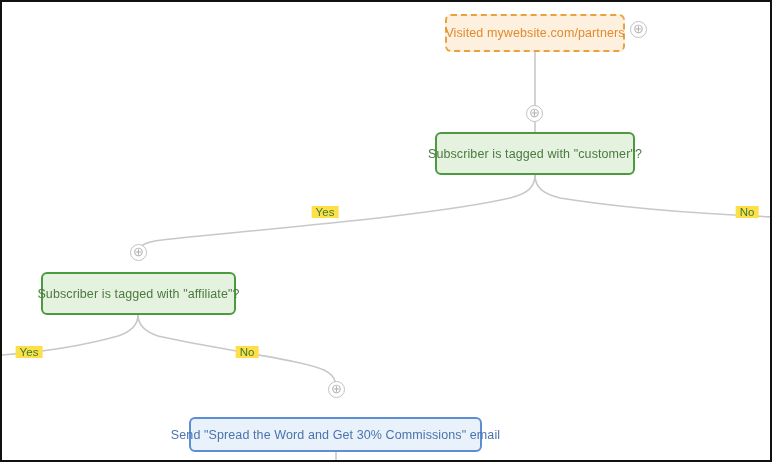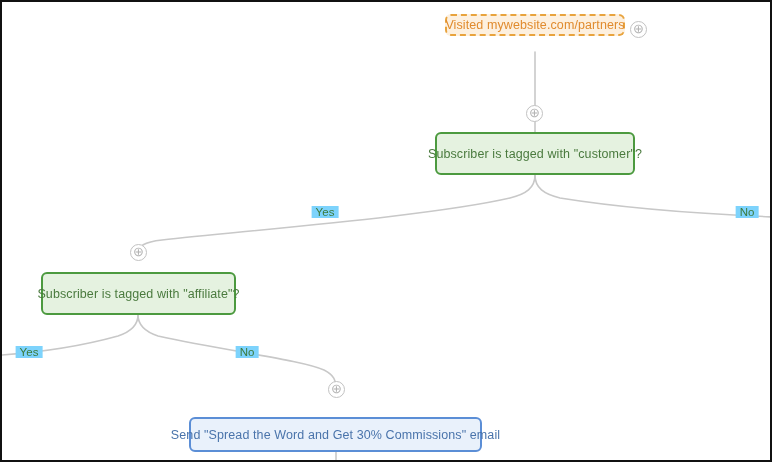--- a/index.html
+++ b/index.html
@@ -76,21 +76,21 @@
     user-select: none;
   }
   .plus-btn span {
     display: block;
     transform: translateY(-0.5px);
   }
   .edge-label {
     position: absolute;
     font-size: 11.5px;
     color: #3c7a3c;
-    background: #7dd3fc;
+    background: #fde047;
     padding: 0 4px;
     white-space: nowrap;
     transform: translate(-50%, -50%);
   }
 </style>
 </head>
 <body>
 
 <div id="screenshot">
   <div id="canvas">
@@ -111,21 +111,21 @@
                  C80,344 40,350 0,353"></path>
 
         <path d="M136,313 C136,324 144,330 156,334
                  C230,350 300,358 322,368
                  C332,373 334,378 334,388"></path>
 
         <path d="M334,450 L334,462"></path>
       </g>
     </svg>
 
-    <div class="node node-trigger" style="left:443px; top:12px; width:180px; height:22px;">
+    <div class="node node-trigger" style="left:443px; top:12px; width:180px; height:38px;">
       <span>Visited mywebsite.com/partners</span>
     </div>
 
     <div class="node node-condition" style="left:433px; top:130px; width:200px; height:43px;">
       <span>Subscriber is tagged with "customer"?</span>
     </div>
 
     <div class="node node-condition" style="left:39px; top:270px; width:195px; height:43px;">
       <span>Subscriber is tagged with "affiliate"?</span>
     </div>

